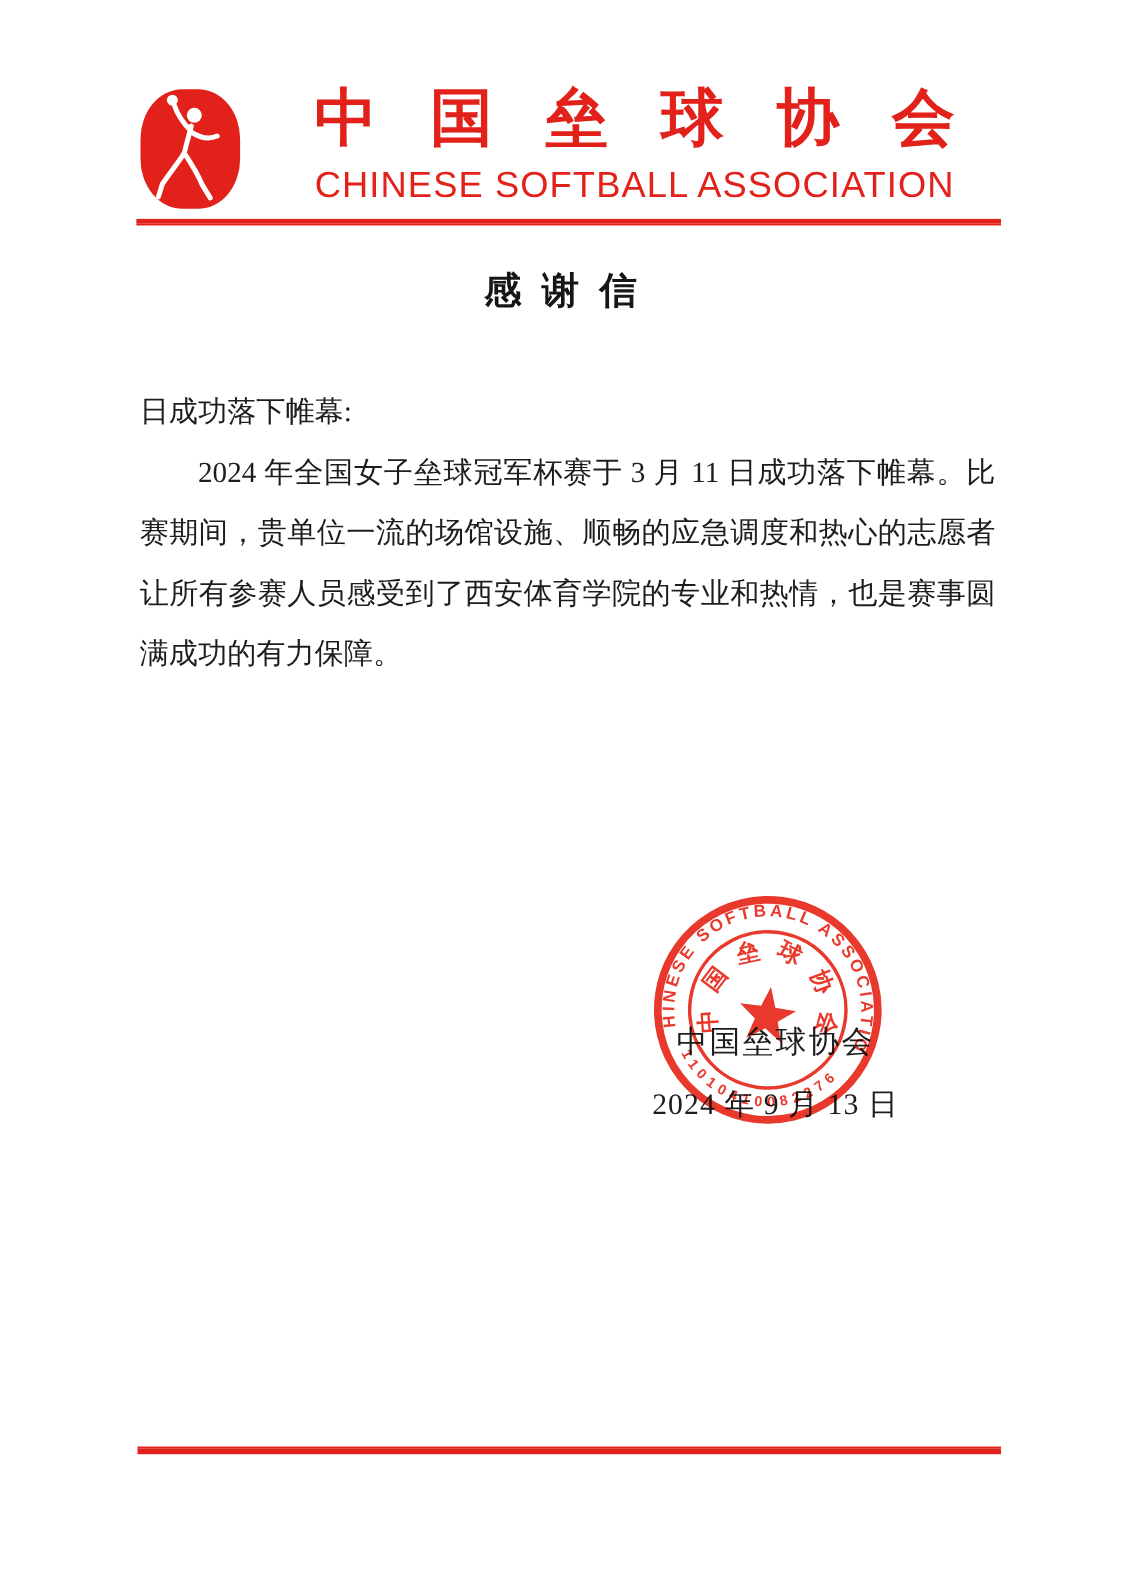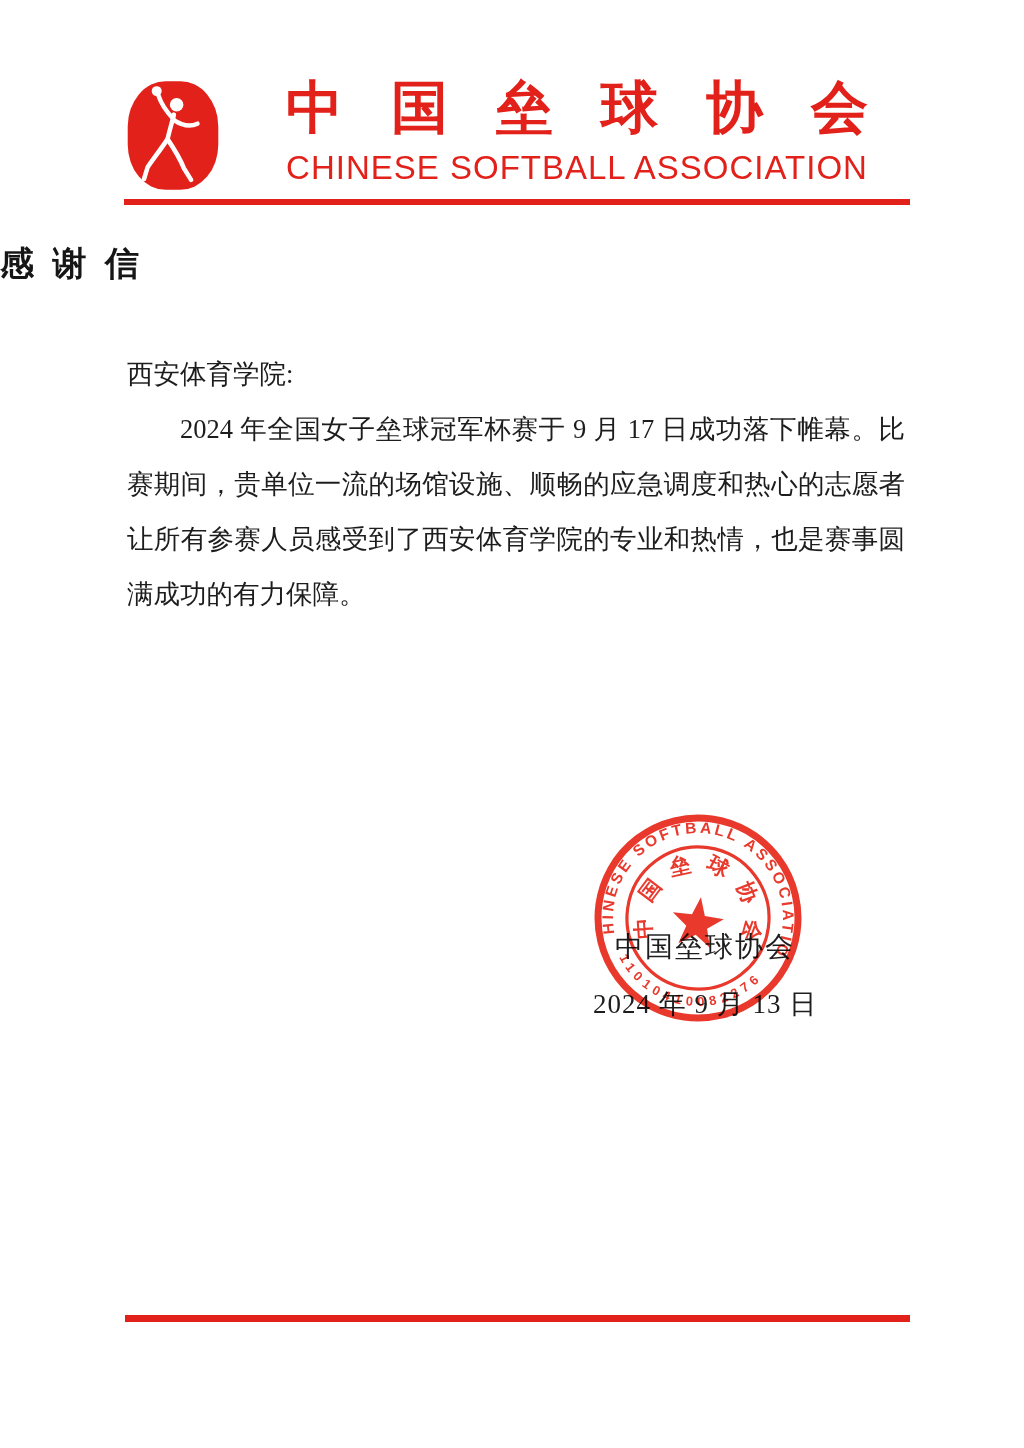--- a/index.html
+++ b/index.html
@@ -20,21 +20,21 @@
   .title-en {
     color:#e2211a; font-family:"Liberation Sans","DejaVu Sans",sans-serif;
     font-size:33px; letter-spacing:1px; margin-top:11px; white-space:nowrap;
   }
   .rule-top {
     position:absolute; left:124px; right:114px; top:199px; height:2px;
     border-top:4px solid #e2211a; border-bottom:2px solid #e2211a; background:#fff;
   }
   
   .letter-title {
-    position:absolute; top:241px; left:0; right:0; text-align:left;
+    position:absolute; top:241px; left:0; right:0; text-align:center;
     font-size:34px; font-weight:bold; letter-spacing:5px; color:#161616;
   }
   .letter-body {
     position:absolute; top:347px; left:127px; right:119px;
     font-size:26.5px; line-height:55px; text-align:justify;
     color:#1d1d1d;
   }
   .recipient { font-weight:normal; }
   .para { text-indent:2em; }
   
@@ -79,22 +79,22 @@
     <div class="head-text">
       <div class="title-cn">中国垒球协会</div>
       <div class="title-en">CHINESE SOFTBALL ASSOCIATION</div>
     </div>
   </header>
   <div class="rule-top"></div>
 
   <h1 class="letter-title">感 谢 信</h1>
 
   <div class="letter-body">
-    <p class="recipient">西安体育学院:</p>
-    <p class="para">2024 年全国女子垒球冠军杯赛于 9 月 17 日成功落下帷幕。比赛期间，贵单位一流的场馆设施、顺畅的应急调度和热心的志愿者让所有参赛人员感受到了西安体育学院的专业和热情，也是赛事圆满成功的有力保障。</p>
+    <p class="recipient">日成功落下帷幕:</p>
+    <p class="para">2024 年全国女子垒球冠军杯赛于 3 月 11 日成功落下帷幕。比赛期间，贵单位一流的场馆设施、顺畅的应急调度和热心的志愿者让所有参赛人员感受到了西安体育学院的专业和热情，也是赛事圆满成功的有力保障。</p>
   </div>
 
   <div class="sig-block">
     <div class="sig-name">中国垒球协会</div>
     <div class="sig-date">2024 年 9 月 13 日</div>
   </div>
 
   <svg class="seal" viewBox="0 0 220 220" aria-hidden="true">
     <defs>
       <path id="sealTop" d="M 30.1,139.1 A 85,85 0 1 1 189.9,139.1" fill="none"></path>

